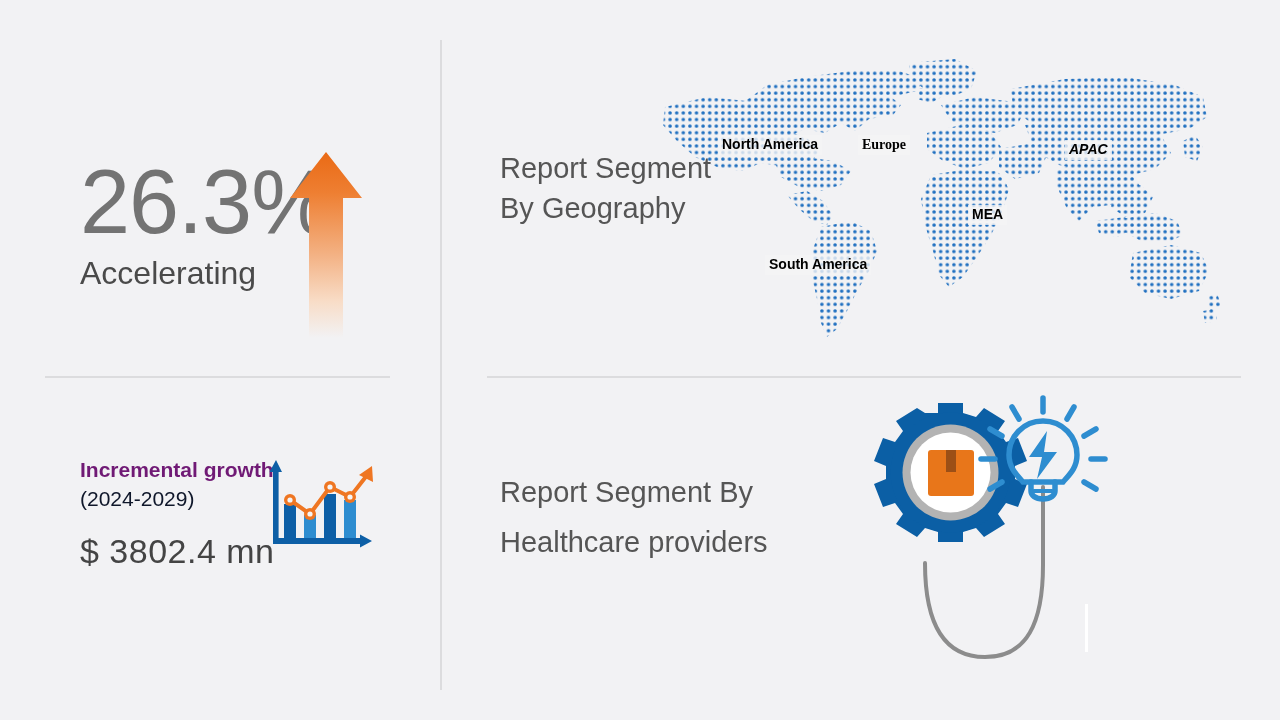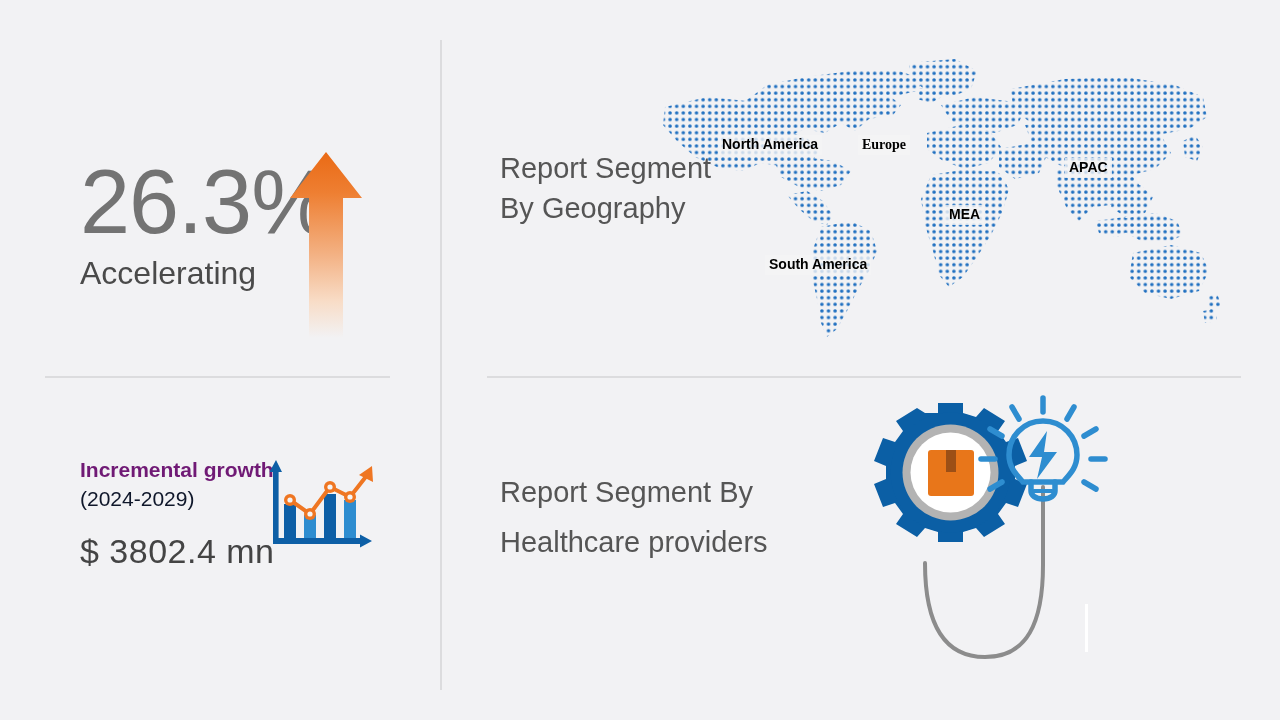--- a/index.html
+++ b/index.html
@@ -155,22 +155,22 @@
     font-weight: bold;
     font-size: 14px;
     white-space: nowrap;
     background: rgba(244,244,245,0.80);
     padding: 1px 4px;
     line-height: 1.25;
   }
   #lbl-na { left: 718px; top: 135px; }
   #lbl-sa { left: 765px; top: 255px; }
   #lbl-eu { left: 858px; top: 135px; font-family: Liberation Serif, serif; }
-  #lbl-mea { left: 945px; top: 205px; }
-  #lbl-apac { left: 1065px; top: 158px; }
+  #lbl-mea { left: 968px; top: 205px; }
+  #lbl-apac { left: 1065px; top: 140px; font-style: italic; }
 
   
   .hc-heading {
     position: absolute;
     left: 500px;
     top: 468px;
     font-size: 29px;
     font-weight: 400;
     line-height: 1.72;
     color: #555555;

